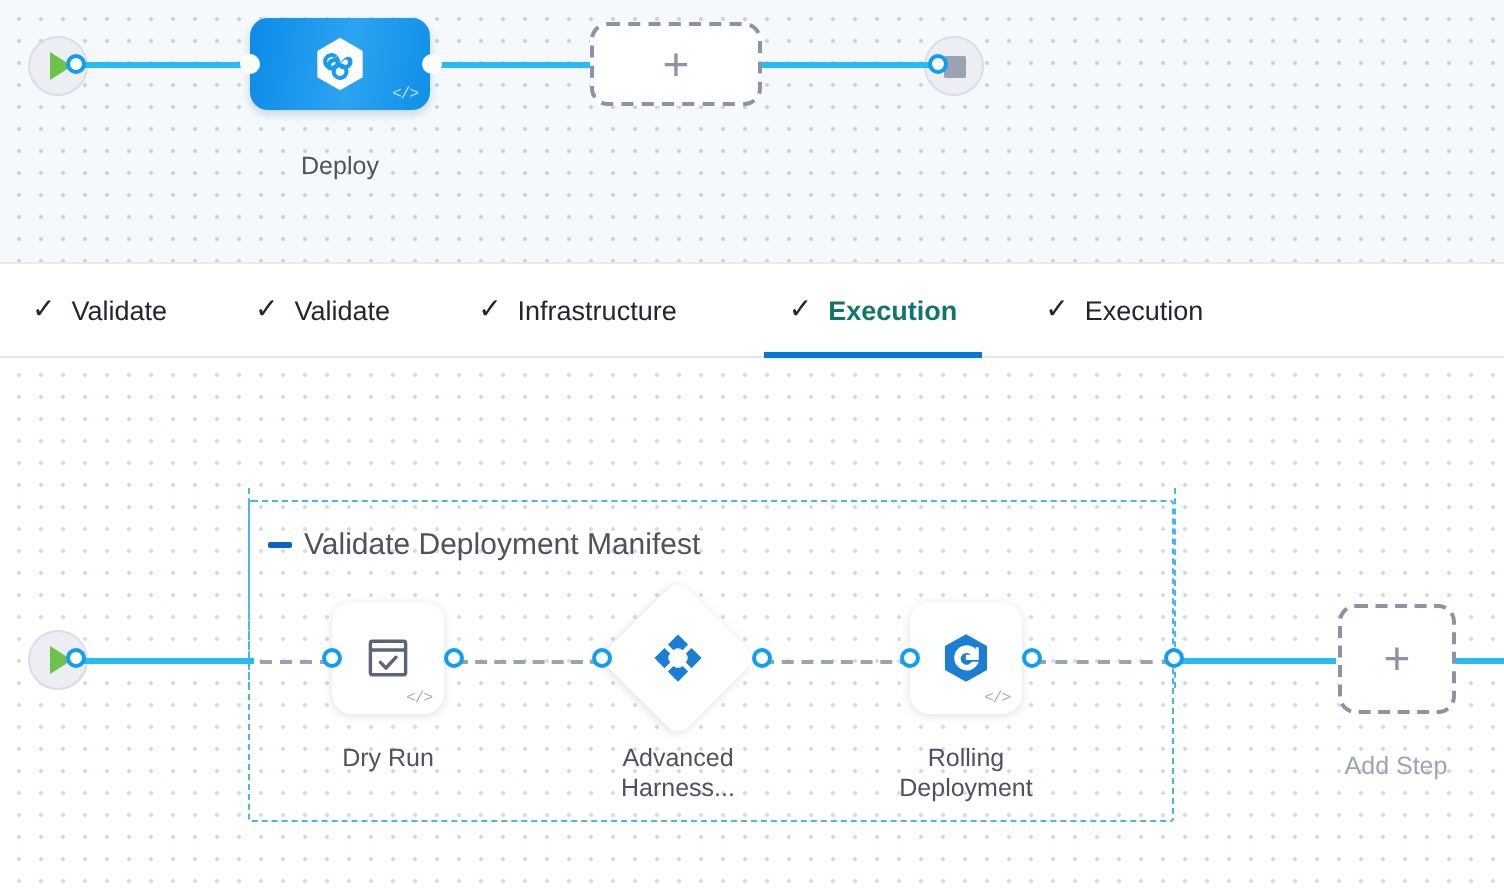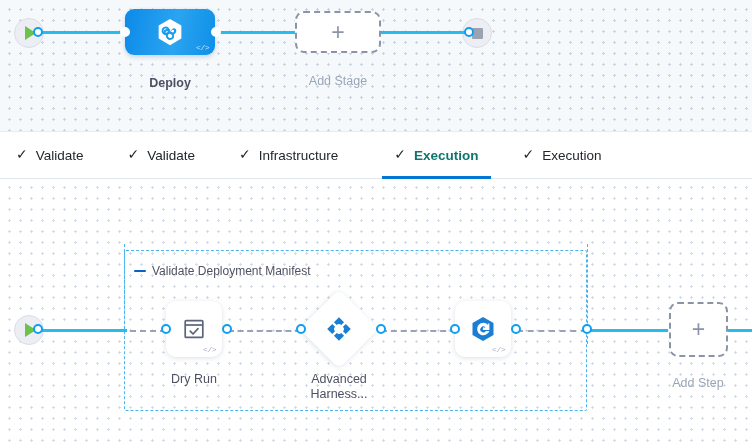--- a/index.html
+++ b/index.html
@@ -107,21 +107,21 @@
     z-index:5;
   }
 
   
   .stepgroup{
     position:absolute;border:1px dashed #4ab4ef;border-radius:2px;
     background:rgba(255,255,255,0);box-sizing:border-box;z-index:1;
   }
   .group-head{
     position:absolute;display:flex;align-items:center;gap:6px;
-    font-size:12px;color:#4f5162;white-space:nowrap;
+    font-size:15px;color:#4f5162;white-space:nowrap;
   }
   .collapse-dash{width:12px;height:2.5px;background:#0a62c4;border-radius:1px;}
 
   
   .stepnode{
     position:absolute;width:56px;height:56px;border-radius:10px;
     background:#ffffff;box-shadow:0 1px 5px rgba(40,60,90,.16);
     display:flex;align-items:center;justify-content:center;z-index:5;
   }
   .stepdiamond{
@@ -170,22 +170,21 @@
 
     <div class="addnode" style="left:295px;top:11px;width:86px;height:42px;">
       <span>+</span>
     </div>
 
     <div class="roundnode" style="left:462px;top:18px;">
       <div class="stop-sq"></div>
     </div>
     <div class="cdot" style="left:464px;top:27px;"></div>
 
-    <div class="label" style="left:118px;top:76px;width:104px;font-weight:bold;">Deploy</div>
-    <div class="label muted" style="left:286px;top:74px;width:104px;">Add Stage</div>
+    <div class="label" style="left:118px;top:76px;width:104px;">Deploy</div>
   </div>
 
   <div class="tabbar">
     <div class="tab" style="margin-left:16px;">
       <span class="check">✓</span>
       <span class="tlabel">Validate</span>
     </div>
     <div class="tab" style="margin-left:44px;">
       <span class="check">✓</span>
       <span class="tlabel">Validate</span>
@@ -267,16 +266,18 @@
 
     <div class="cdot" style="left:582px;top:145px;"></div>
 
     <div class="addnode" style="left:669px;top:123px;width:59px;height:55px;">
       <span>+</span>
     </div>
 
     <div class="label" style="left:142px;top:193px;width:104px;">Dry Run</div>
     <div class="label" style="left:287px;top:193px;width:104px;">Advanced
 Harness...</div>
+    <div class="label" style="left:431px;top:193px;width:104px;">Rolling
+Deployment</div>
     <div class="label muted" style="left:646px;top:197px;width:104px;">Add Step</div>
   </div>
 
 </div>
 
 </body></html>

